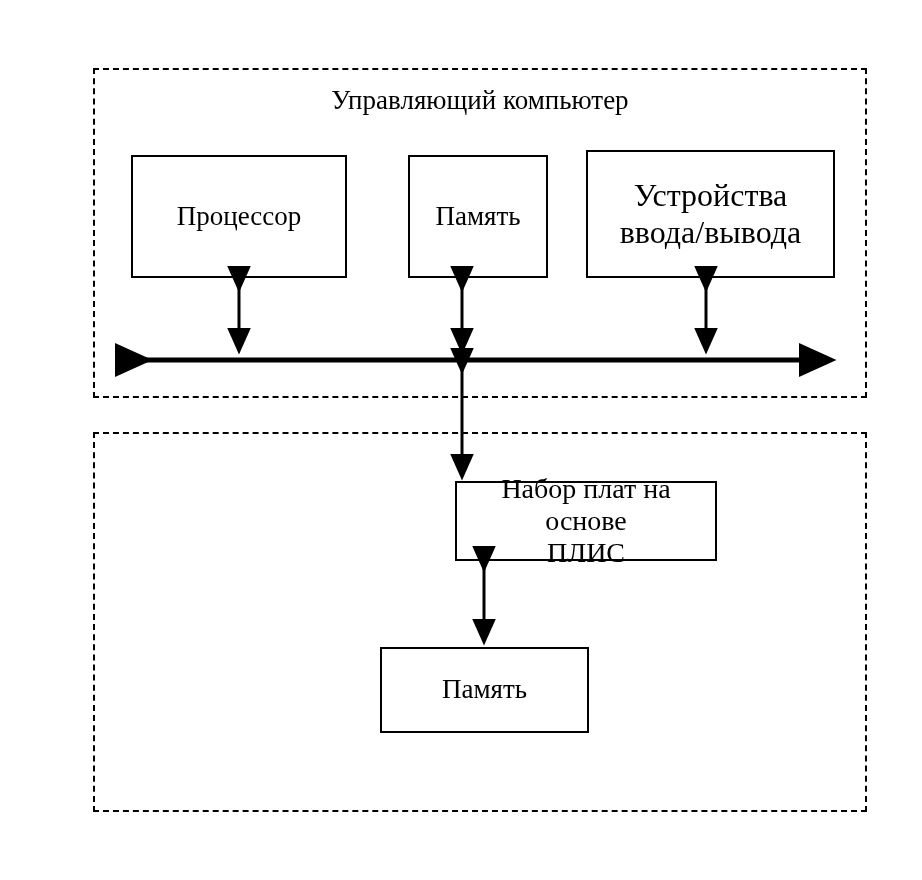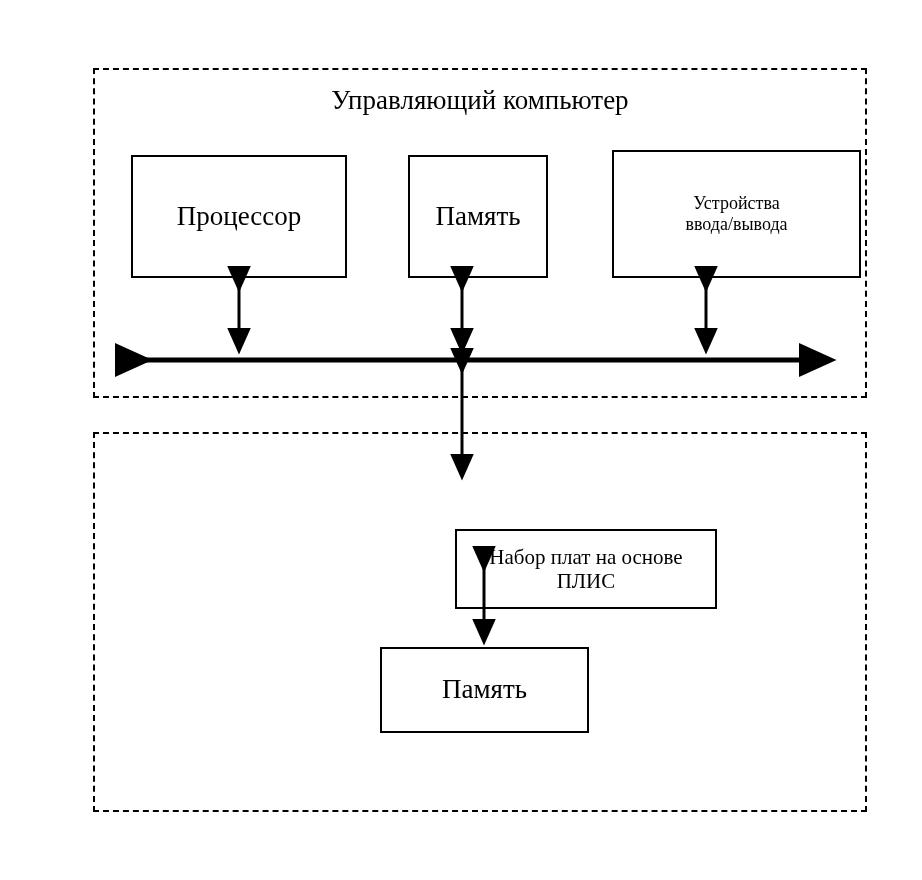--- a/index.html
+++ b/index.html
@@ -61,22 +61,22 @@
     font-size: 27px;
   }
   #group-bottom-caption {
     left: 75px; top: 765px; width: 774px;
     font-size: 27px;
   }
 
   
   #box-cpu    { left: 113px; top: 155px; width: 216px; height: 123px; font-size: 27px; }
   #box-mem1   { left: 390px; top: 155px; width: 140px; height: 123px; font-size: 27px; }
-  #box-io     { left: 568px; top: 150px; width: 249px; height: 128px; font-size: 18px; margin-left: 26px; }
-  #box-fpga   { left: 437px; top: 481px; width: 262px; height: 80px;  font-size: 21px; margin-top: 48px; }
+  #box-io     { left: 568px; top: 150px; width: 249px; height: 128px; font-size: 32px; }
+  #box-fpga   { left: 437px; top: 481px; width: 262px; height: 80px;  font-size: 28px; }
   #box-mem2   { left: 362px; top: 647px; width: 209px; height: 86px;  font-size: 27px; }
 
   
   #arrows {
     position: absolute;
     left: 0; top: 0;
     width: 922px; height: 880px;
     pointer-events: none;
   }
 </style>

